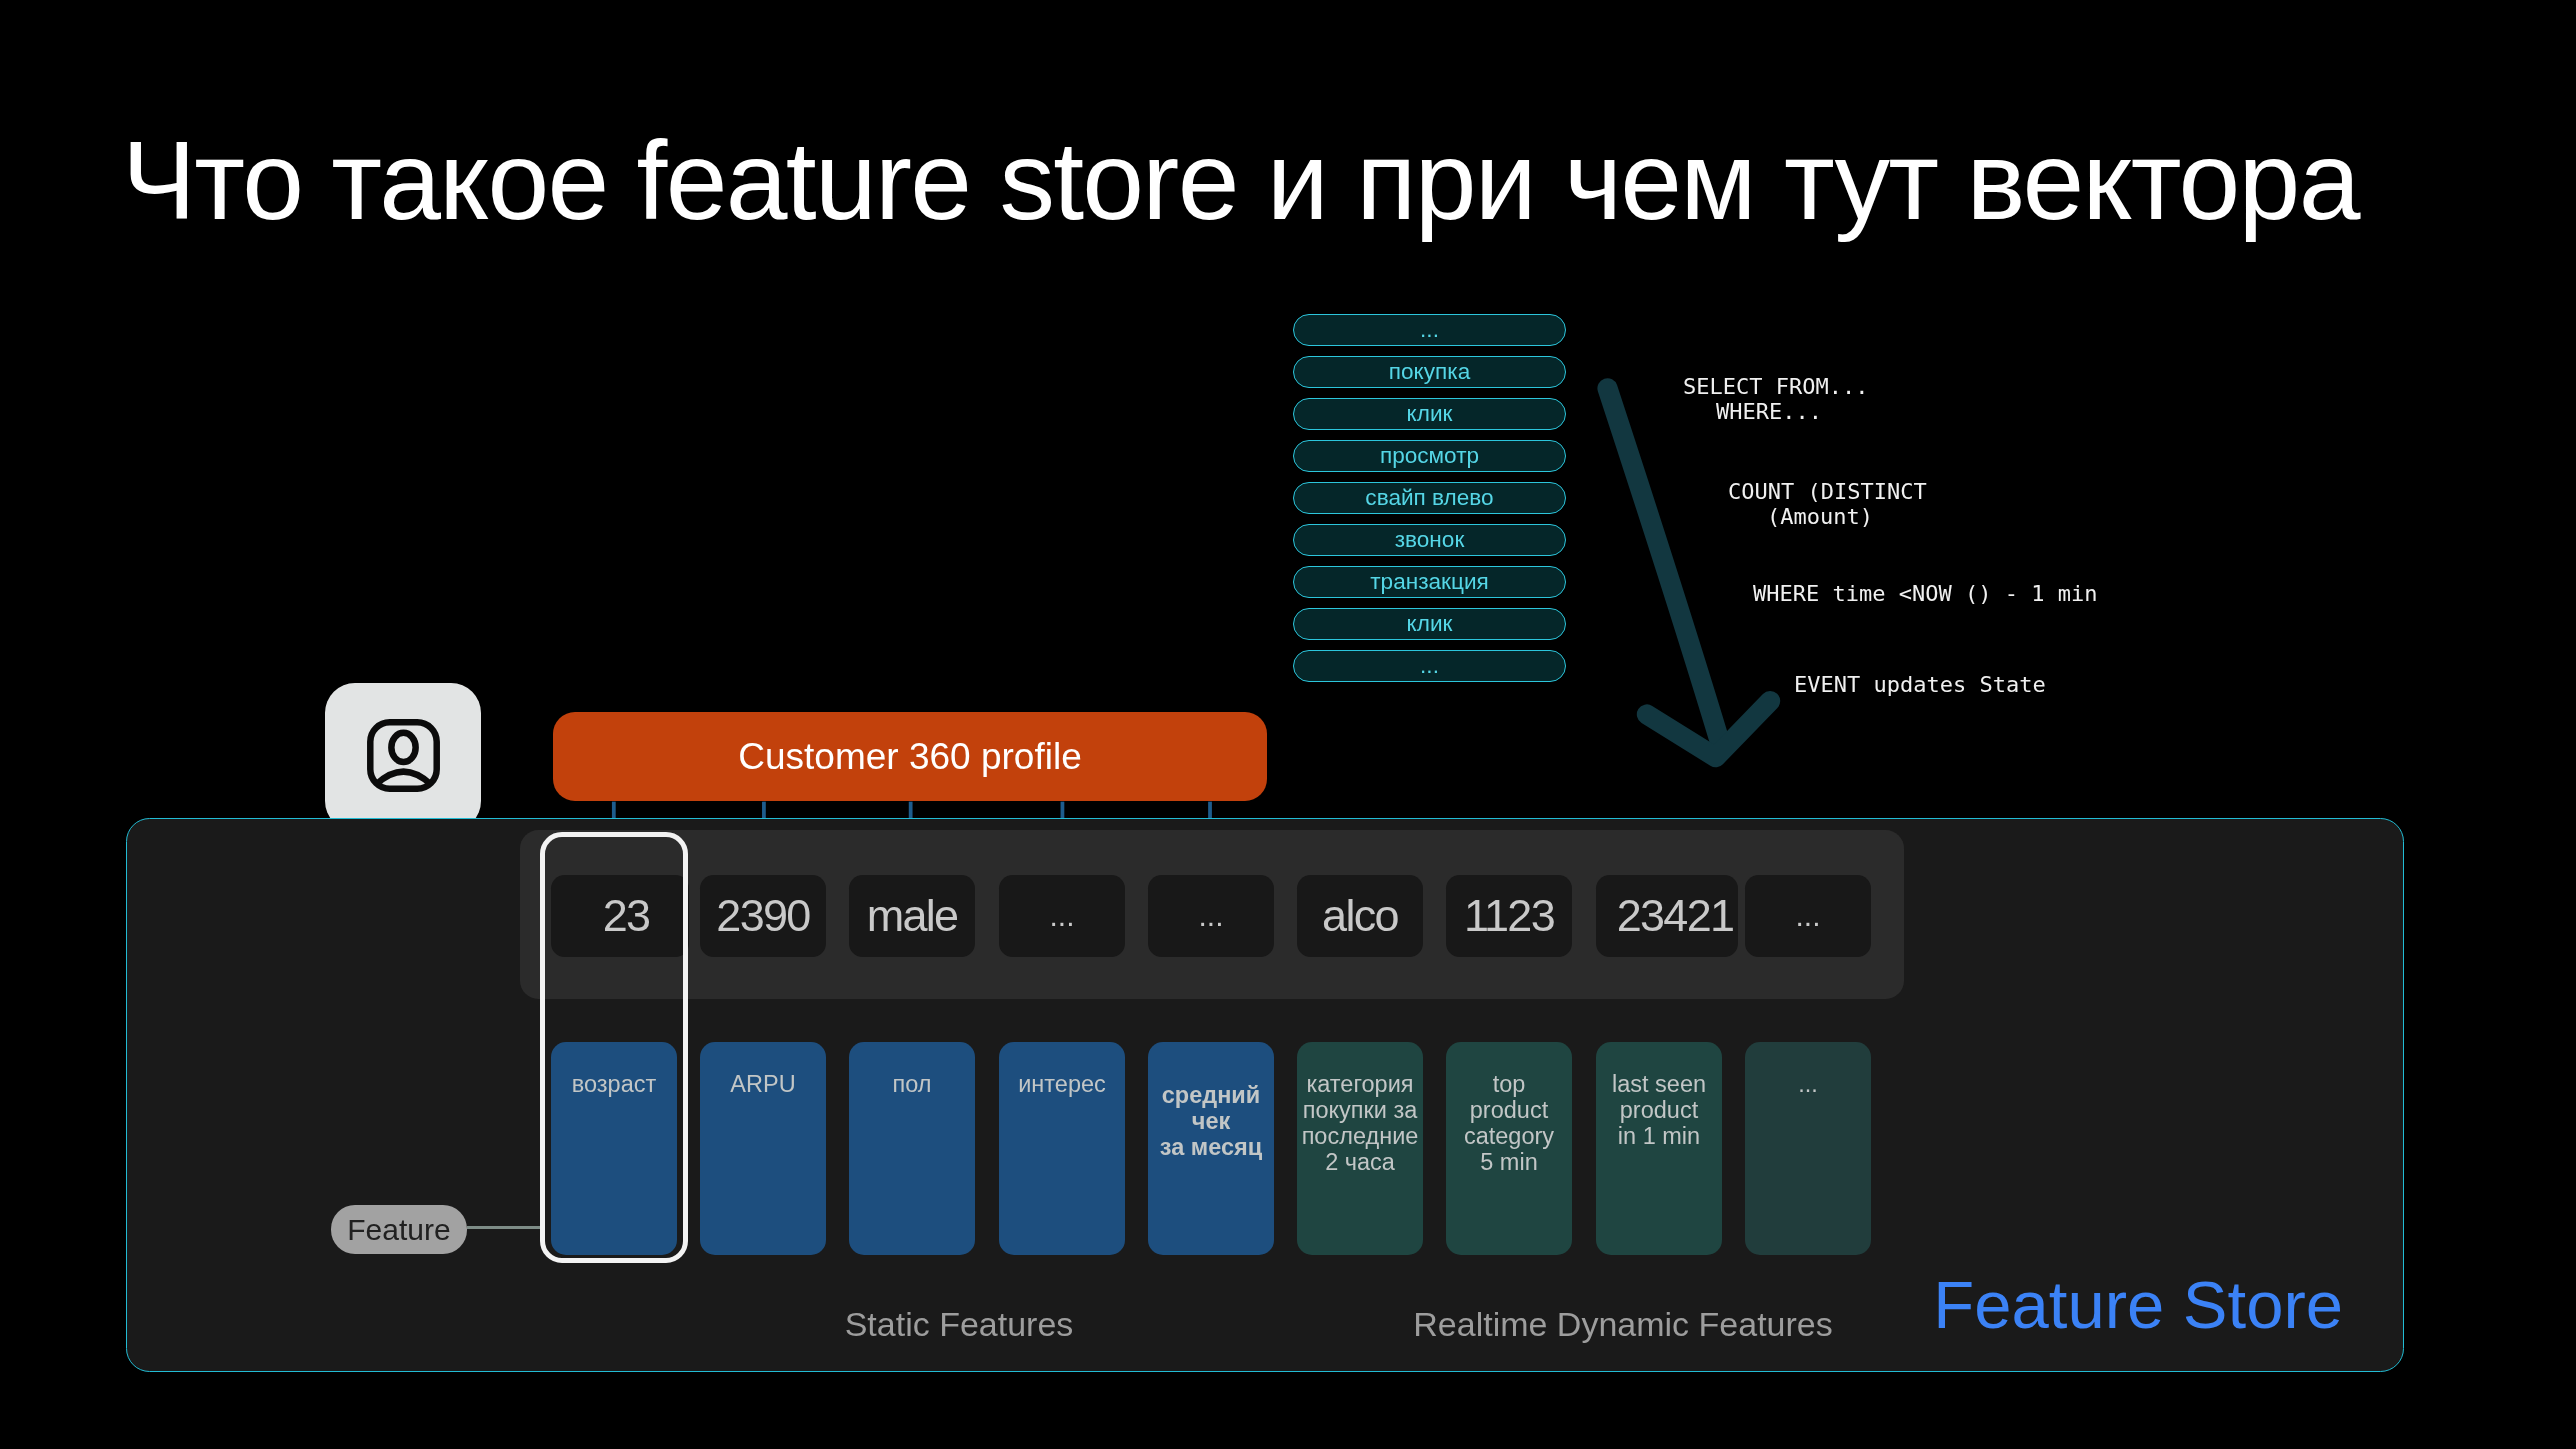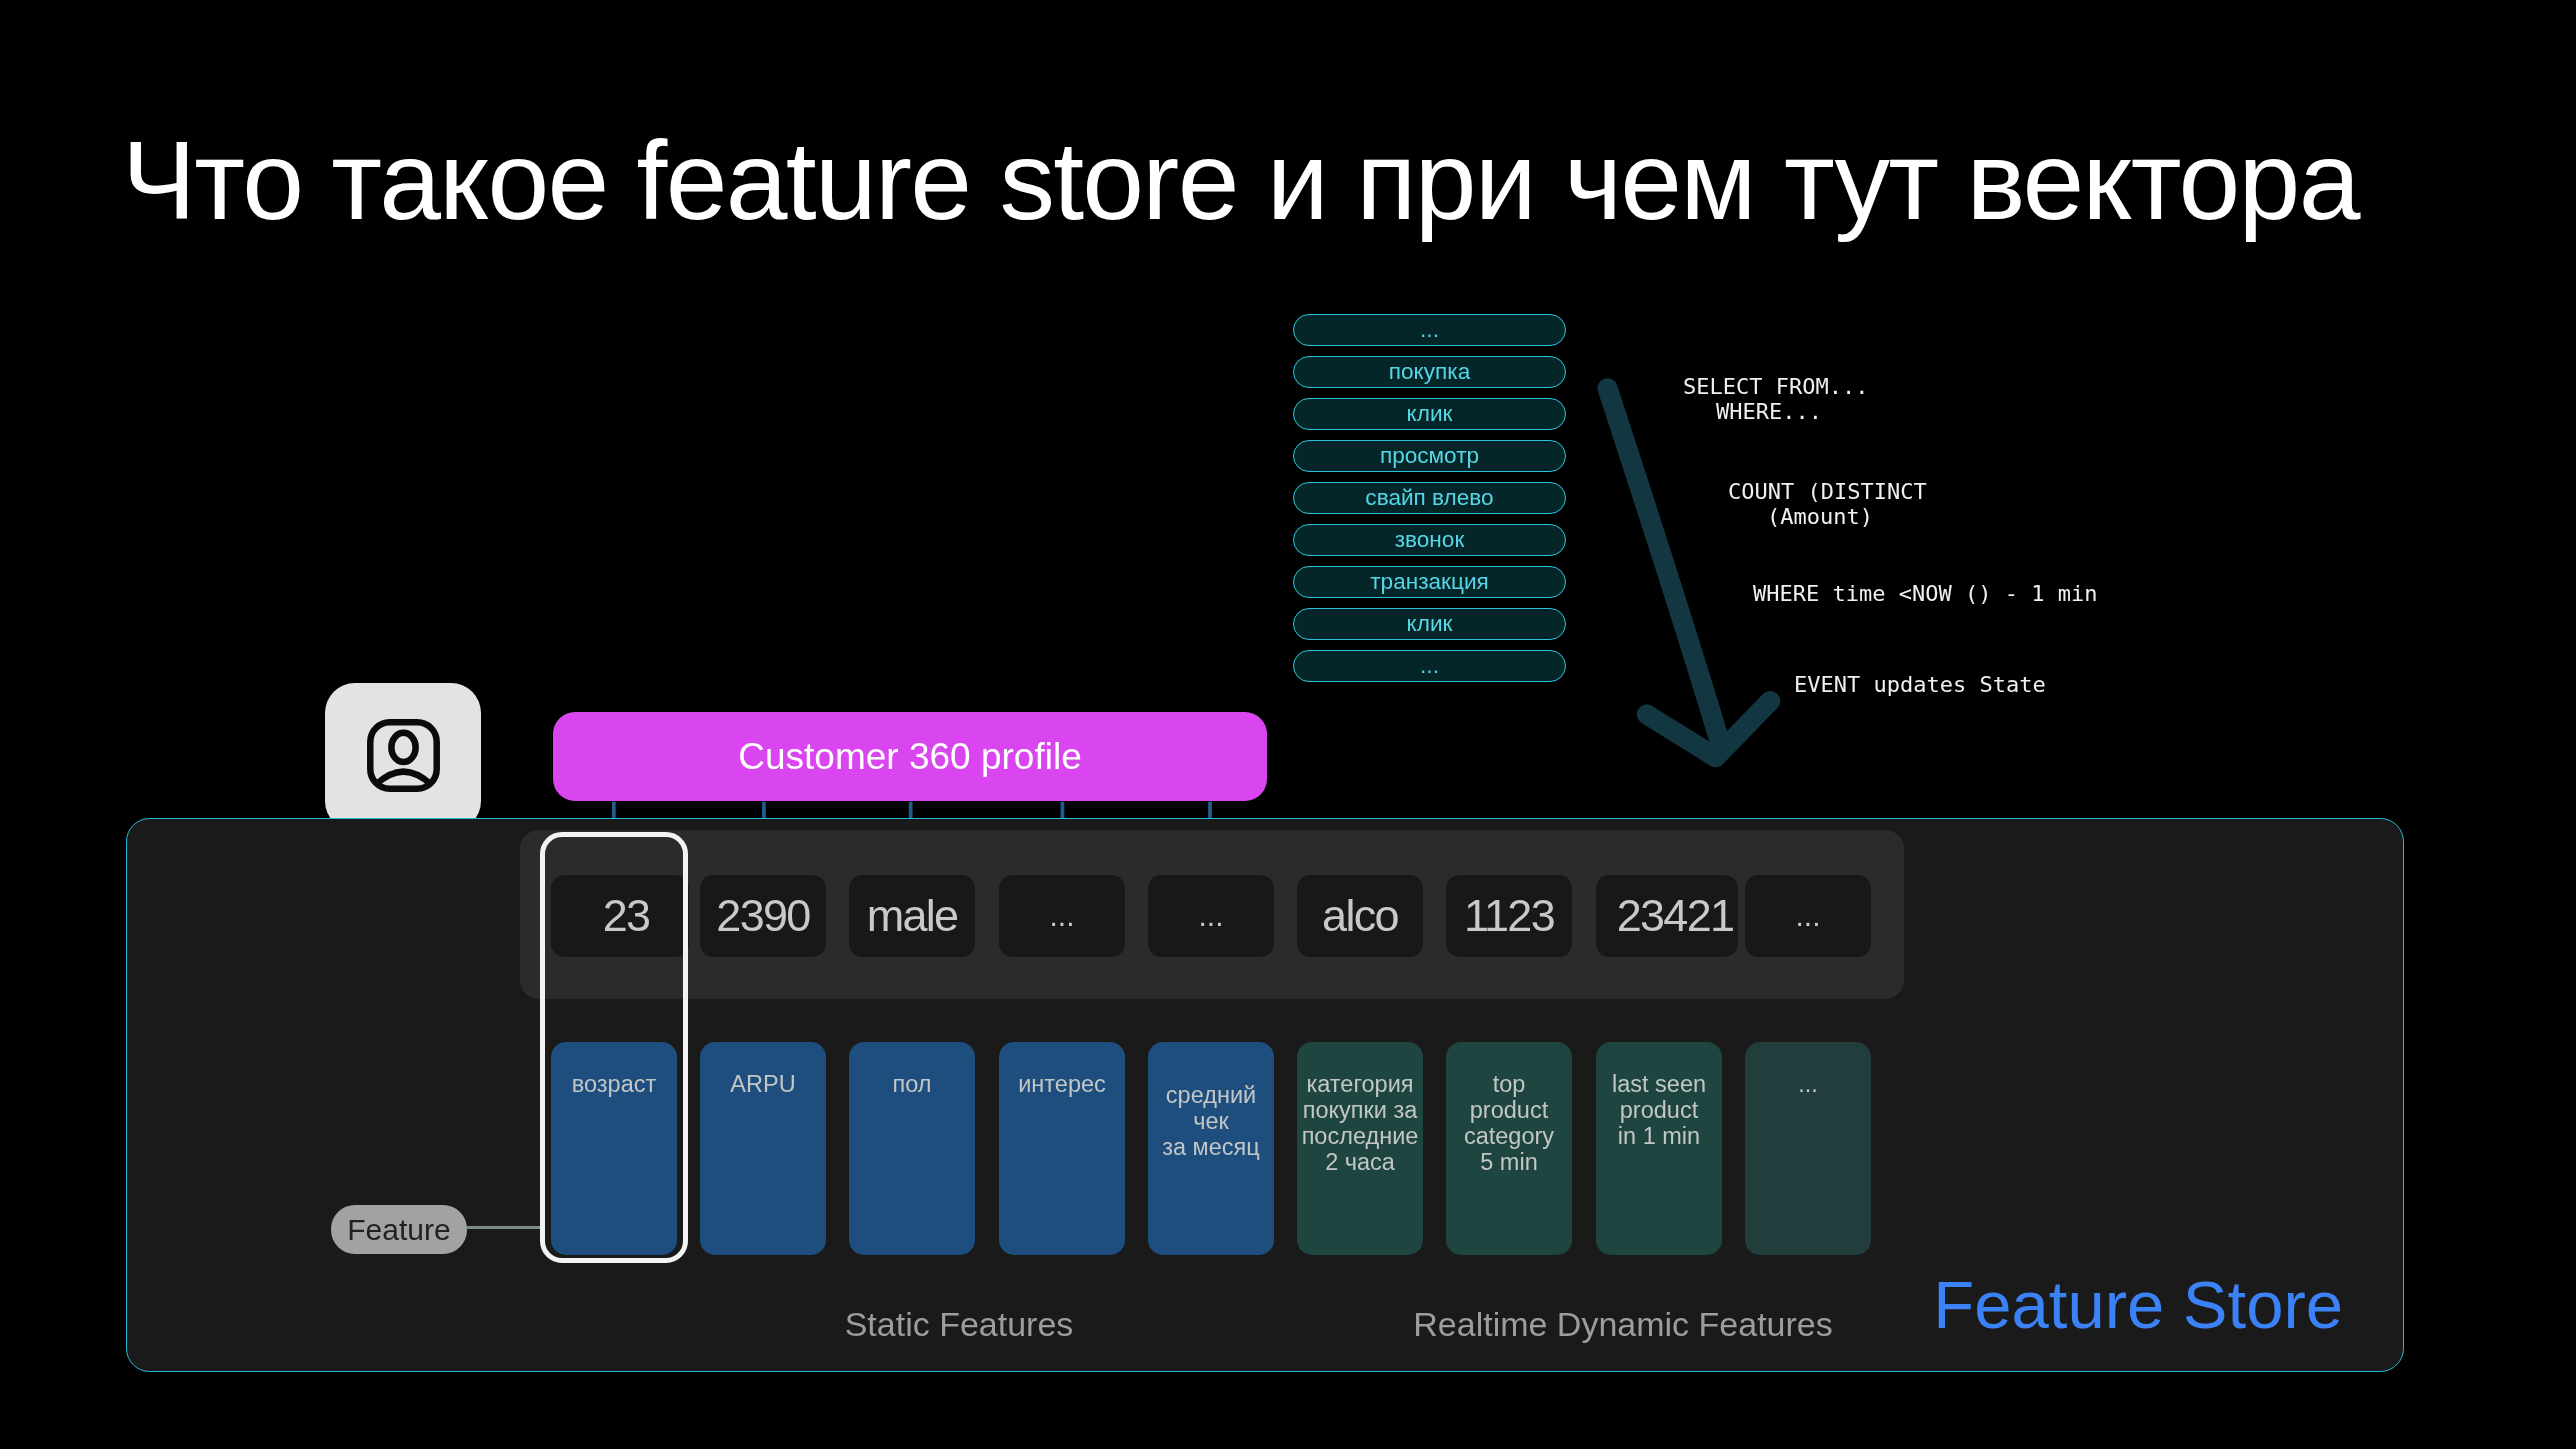--- a/index.html
+++ b/index.html
@@ -20,40 +20,40 @@
   .sql{position:absolute;font-family:"DejaVu Sans Mono",monospace;font-size:22px;
        color:#f0f0f0;white-space:pre;line-height:25px;}
 
   
   .avatar{left:325px;top:683px;width:156px;height:148px;border-radius:30px;
           background:linear-gradient(#e2e4e4 0 91%, #8d9090 91% 100%);
           display:flex;align-items:center;justify-content:center;}
 
   .btn{display:flex;align-items:center;justify-content:center;box-sizing:border-box;}
   .customer-btn{left:553px;top:712px;width:714px;height:89px;border-radius:22px;
-                background:#d946ef;color:#ffffff;font-size:37px;}
+                background:#c2410c;color:#ffffff;font-size:37px;}
   .behavior-btn{left:1293px;top:714px;width:273px;height:86px;border-radius:18.4px;
                 background:#0a231f;color:#36d3e3;font-size:37px;}
 
   
   .fs-container{left:126px;top:818px;width:2278px;height:554px;box-sizing:border-box;
                 border:1.7px solid #22bcd4;border-radius:23.5px;background:#1a1a1a;}
   .value-strip{left:520px;top:830px;width:1384px;height:169px;border-radius:18.4px;background:#2b2b2b;}
   .value-box{position:absolute;top:875px;width:126px;height:82px;border-radius:13.4px;
              background:#181818;color:#c9c9c9;font-size:45px;letter-spacing:-1.7px;
              display:flex;align-items:center;justify-content:center;}
   .value-box.dots{font-size:30px;letter-spacing:0;}
 
   .feature-col{position:absolute;top:1042px;width:126px;height:213px;border-radius:15px;
                color:#c2c6c6;font-size:23.5px;line-height:26px;text-align:center;
                box-sizing:border-box;padding-top:29px;}
   .feature-col.static{background:#1d4e7e;}
   .feature-col.dynamic{background:#1f4541;}
   .feature-col.muted{background:#213d3c;}
-  .feature-col.pad-extra{padding-top:40px;}
+  .feature-col.pad-extra{padding-top:40px;font-weight:bold;}
 
   .highlight-box{left:540px;top:832px;width:148px;height:431px;box-sizing:border-box;
                  border:5px solid #f3f3f3;border-radius:22px;background:transparent;}
 
   .feature-tag{left:331px;top:1205px;width:136px;height:49px;border-radius:24px;
                background:#a2a2a2;color:#212121;font-size:30px;}
   .tag-line{left:467px;top:1226px;width:73px;height:3.4px;background:#7e8c87;}
 
   .zone-label{position:absolute;top:1305px;transform:translateX(-50%);
               color:#9d9d9d;font-size:34px;white-space:nowrap;margin-left:48px;}

